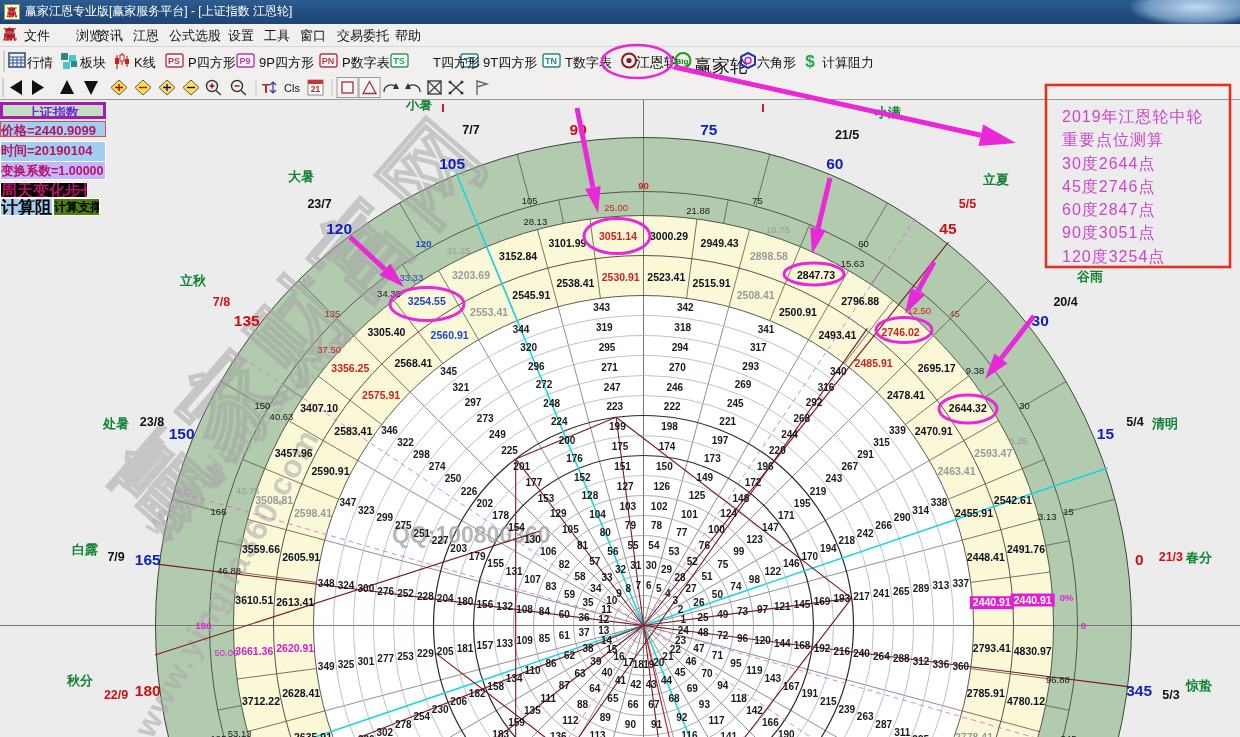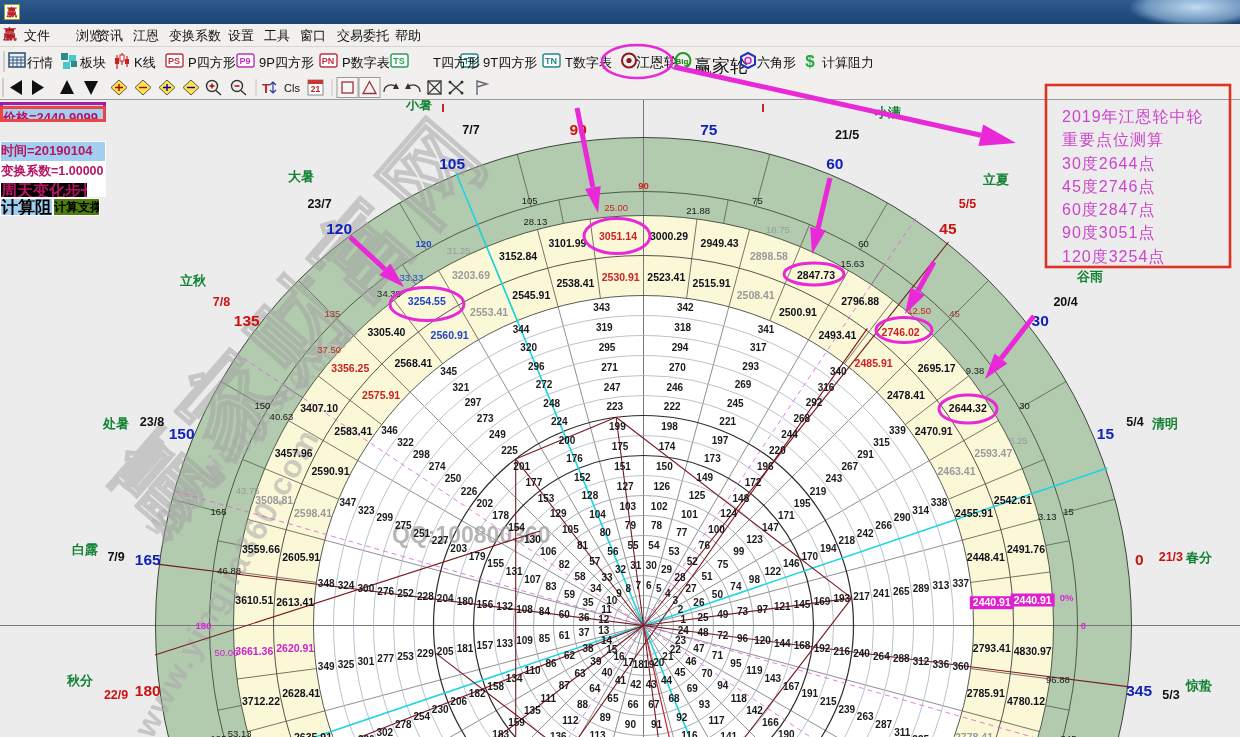--- a/index.html
+++ b/index.html
@@ -12,29 +12,30 @@
 #toolbar2{left:0;top:76px;width:1240px;height:24px;background:#f1f0ee;border-bottom:1px solid #9a9a9a;font-size:11px;color:#111}
 .mi{position:absolute;top:3px}
 .ti{position:absolute;top:7px}
 .pnl{position:absolute;left:0;font-size:13px;font-weight:bold;white-space:nowrap;overflow:hidden}
 svg text{white-space:pre}
 </style></head>
 <body>
 <div id="page">
 <div class="abs" id="titlebar">
       <span style="position:absolute;left:4px;top:4px;width:16px;height:16px;background:#fff;border:1px solid #8a2; text-align:center;line-height:14px;font-size:11px;color:#b22;font-weight:bold">赢</span>
+      <span style="position:absolute;left:25px">赢家江恩专业版[赢家服务平台] - [上证指数 江恩轮]</span>
     </div>
 <div class="abs" id="titleglow"></div>
 <div class="abs" id="menubar">
 <span class="mi" style="left:3px;top:2px;color:#b01820;font-weight:bold;font-size:14px">赢</span>
 <span class="mi" style="left:24px">文件</span>
       <span class="mi" style="left:76px">浏览</span>
       <span class="mi" style="left:97px">资讯</span>
       <span class="mi" style="left:133px">江恩</span>
-      <span class="mi" style="left:169px">变换系数</span>
+      <span class="mi" style="left:169px">公式选股</span>
       <span class="mi" style="left:228px">设置</span>
       <span class="mi" style="left:264px">工具</span>
       <span class="mi" style="left:300px">窗口</span>
       <span class="mi" style="left:337px">交易委托</span>
       <span class="mi" style="left:395px">帮助</span>
 </div>
 <div class="abs" id="toolbar1">
 <svg class="abs" style="left:0;top:0" width="640" height="29" viewBox="0 0 640 29">
   <line x1="4" y1="4" x2="4" y2="25" stroke="#d0cec8" stroke-width="2"></line>
   <g>
@@ -749,23 +750,23 @@
 <text x="147.8" y="595.8" font-size="15.5" fill="#cc1111" font-weight="bold" text-anchor="middle">180</text>
 <text x="116.1" y="599.4" font-size="12.5" fill="#cc1111" font-weight="bold" text-anchor="middle">22/9</text>
 <text x="80" y="584.5" font-size="13" fill="#128233" font-weight="bold" text-anchor="middle">秋分</text>
 <text x="1139.2" y="595.8" font-size="15.5" fill="#1122bb" font-weight="bold" text-anchor="middle">345</text>
 <text x="1170.9" y="599.4" font-size="12.5" fill="#111" font-weight="bold" text-anchor="middle">5/3</text>
 <text x="1199" y="589.5" font-size="13" fill="#128233" font-weight="bold" text-anchor="middle">惊蛰</text>
 </g>
 </svg>
 
 <div class="pnl" style="top:102px;width:106px;height:17px;background:#c3dec0;border:3px solid #a21caf;color:#6d28d9;text-align:center;line-height:16px">上证指数</div>
-<div class="pnl" style="top:106px;width:106px;height:16px;background:#a2cff0;border:3px solid #ef4444;color:#b81464;line-height:17px">价格=2440.9099</div>
+<div class="pnl" style="top:121px;width:106px;height:16px;background:#a2cff0;border:1px solid #ef4444;color:#b81464;line-height:17px">价格=2440.9099</div>
 <div class="pnl" style="top:141px;width:106px;height:34px;background:#a2cff0;border:1px solid #fff;color:#b81464;line-height:17px">时间=20190104</div>
-<div class="pnl" style="top:161px;width:106px;height:36px;background:#ffffff;border:1px solid #fff;color:#b81464;line-height:18px;font-size:12.5px">变换系数=1.00000</div>
+<div class="pnl" style="top:161px;width:106px;height:19px;background:#c4b5fd;border:1px solid #fff;color:#b81464;line-height:18px;font-size:12.5px">变换系数=1.00000</div>
 <div class="pnl" style="top:182px;width:88px;height:16px;background:#000000;border:1px solid #fff;color:#b81464;line-height:15px;font-size:16px">周天变化步长=1</div>
 <div class="pnl" style="top:198px;width:53px;height:18px;background:#a2cff0;border:1px solid #fff;color:#000;text-align:center;line-height:17px;font-size:17px">计算阻力</div>
 <div class="pnl" style="top:198px;left:53px;width:47px;height:18px;background:#4d7c0f;border:1px solid #fff;color:#000;text-align:center;line-height:17px;font-size:12px">计算支撑</div>
 <svg class="abs" style="left:0;top:0;pointer-events:none" width="1240" height="737" viewBox="0 0 1240 737">
 <g stroke="#e928d8" fill="none">
 <ellipse cx="637" cy="61.5" rx="35" ry="16.5" stroke-width="2.6"></ellipse>
 <ellipse cx="427" cy="304" rx="37" ry="16.5" stroke-width="3"></ellipse>
 <ellipse cx="617" cy="236" rx="33" ry="17.5" stroke-width="3"></ellipse>
 <ellipse cx="814" cy="274" rx="30" ry="11" stroke-width="3"></ellipse>
 <ellipse cx="904" cy="330" rx="28" ry="12.5" stroke-width="3"></ellipse>

